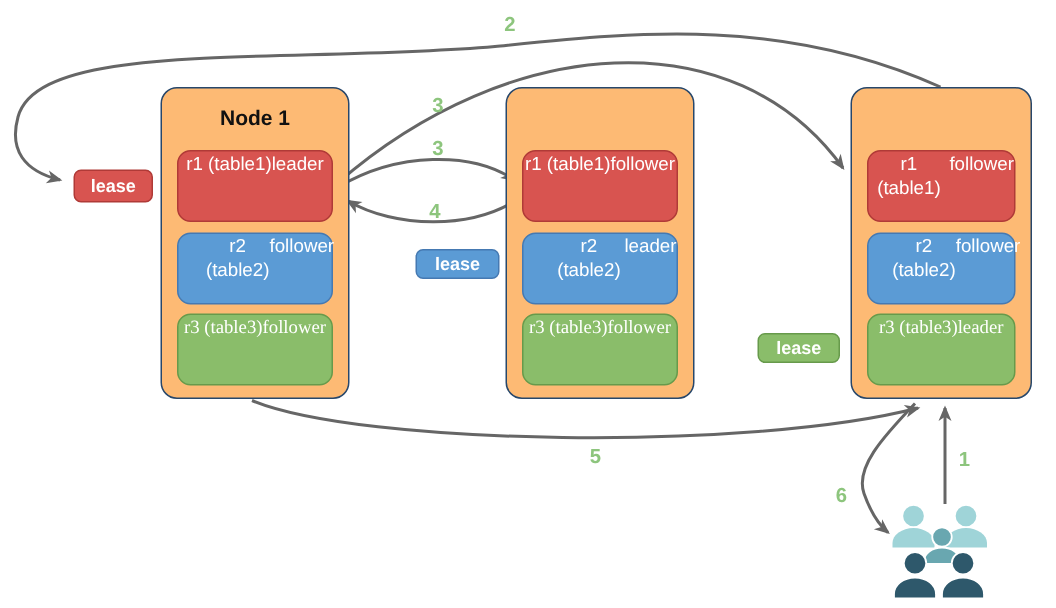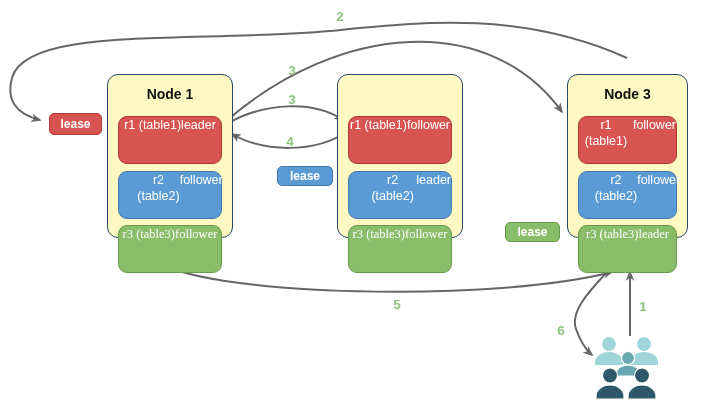--- a/index.html
+++ b/index.html
@@ -2,21 +2,21 @@
 <html><head>
 <meta charset="utf-8">
 <style>
   html,body{margin:0;padding:0;background:#ffffff;}
   body{width:704px;height:405px;overflow:hidden;
        font-family:"Liberation Sans","DejaVu Sans",sans-serif;}
   .canvas{position:relative;width:704px;height:405px;background:#ffffff;}
   .layer{position:absolute;left:0;top:0;width:704px;height:405px;}
 
   
-  .node{position:absolute;top:74px;height:164px;background:#fef9c3;
+  .node{position:absolute;top:58px;height:208px;background:#fdba74;
         border:1.6px solid #27476b;border-radius:11px;box-sizing:border-box;z-index:2;}
   .n1{left:107px;width:126px;}
   .n2{left:337px;width:126px;}
   .n3{left:567px;width:121px;}
   .node-title{text-align:center;font-weight:bold;font-size:14px;color:#111111;margin-top:11px;}
 
   
   .replica{position:absolute;left:10px;right:10px;height:48px;border-radius:9px;
            color:#ffffff;font-size:12.5px;line-height:16px;text-align:center;
            display:flex;flex-direction:row;justify-content:center;box-sizing:border-box;}
@@ -100,21 +100,20 @@
       <div>r2 (table2)</div>
       <div>leader</div>
     </div>
     <div class="replica green row3">
       <div>r3 (table3)</div>
       <div>follower</div>
     </div>
   </div>
 
   <div class="node n3">
-    <div class="node-title">Node 3</div>
     <div class="replica red row1">
       <div>r1 (table1)</div>
       <div>follower</div>
     </div>
     <div class="replica blue row2">
       <div>r2 (table2)</div>
       <div>follower</div>
     </div>
     <div class="replica green row3">
       <div>r3 (table3)</div>

